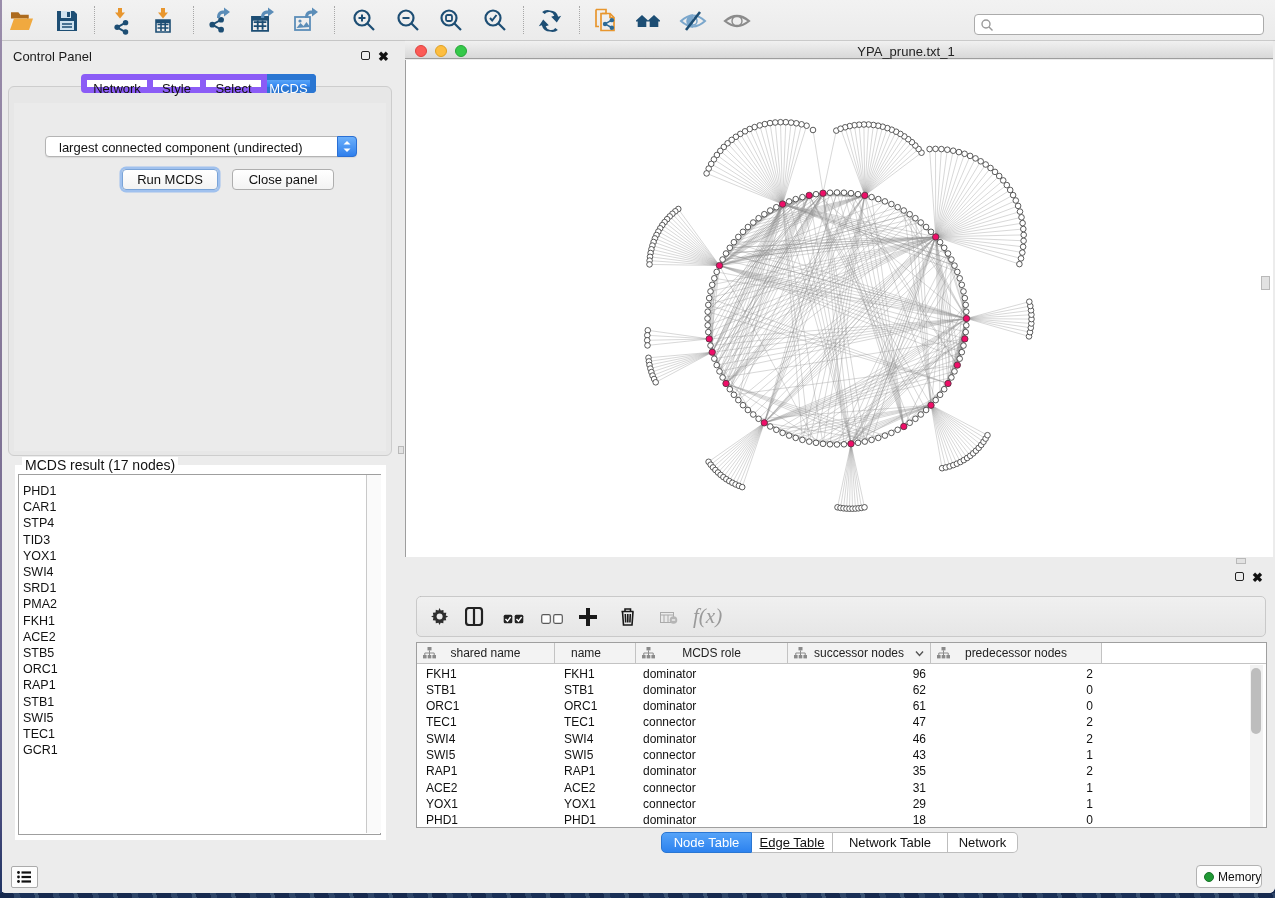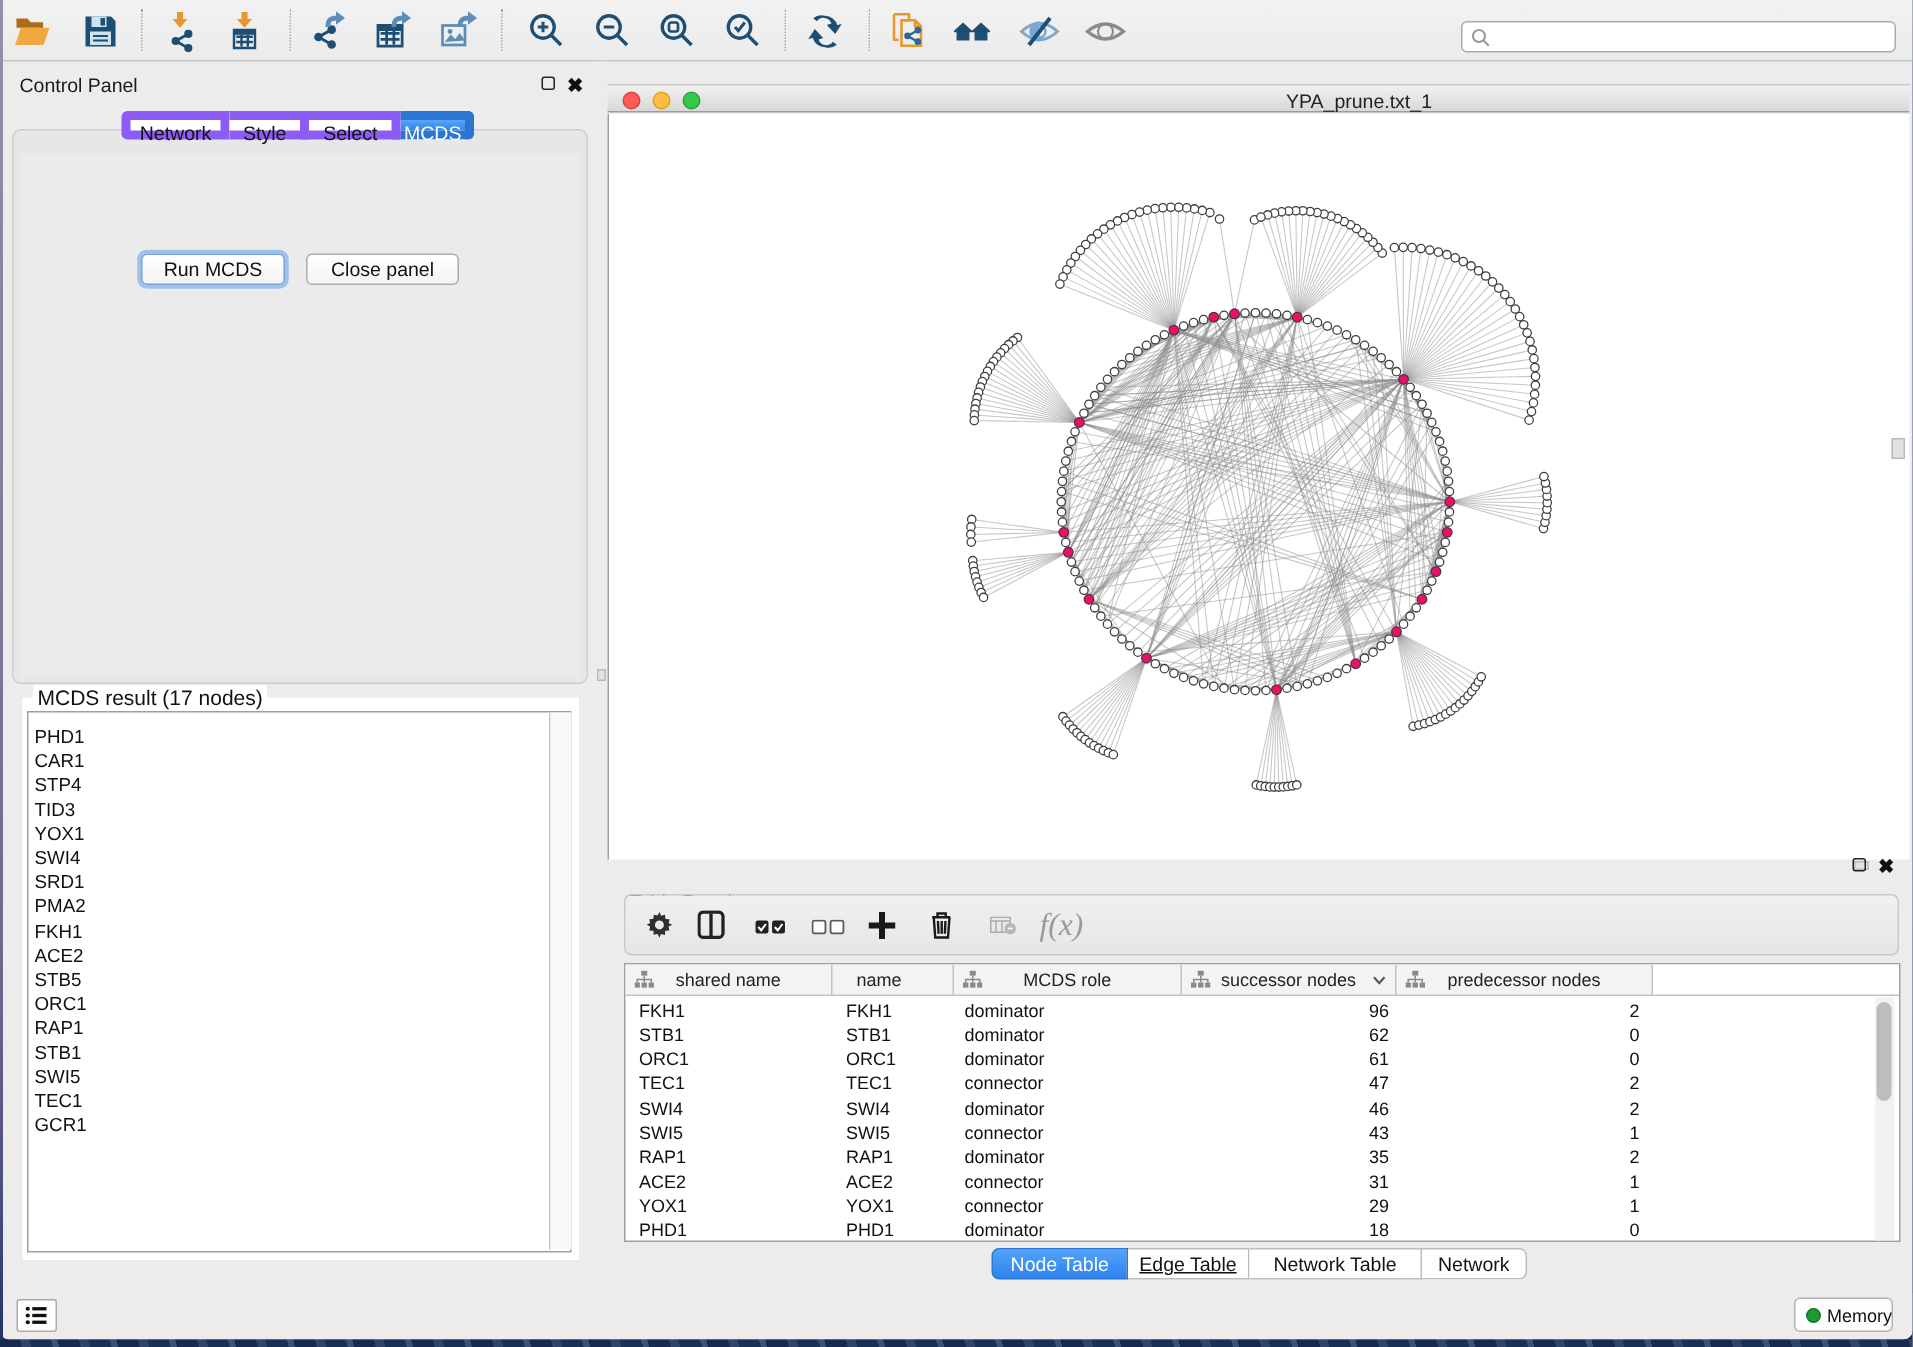--- a/index.html
+++ b/index.html
@@ -32,36 +32,36 @@
   background:#e7e7e7; border:1px solid #cdcdcd; border-radius:6px; }
 #cp-pane-inner { position:absolute; left:5px; top:16px; width:372px; height:348px;
   background:#ebebeb; }
 #optlabel { position:absolute; left:0; top:72px; width:398px; text-align:center; font-size:13px; color:#111; }
 #dropdown { position:absolute; left:45px; top:95px; width:312px; height:21px; background:#fff;
   border:1px solid #b4b4b4; border-radius:4px; box-shadow:0 1px 1px rgba(0,0,0,0.08); }
 #dropdown .txt { position:absolute; left:13px; top:3px; font-size:13px; color:#111; }
 #dd-btn { position:absolute; right:-1px; top:-1px; width:20px; height:21px; border-radius:0 4px 4px 0;
   background:linear-gradient(#6cb0fb,#2f7fec); border:1px solid #2a6fd4; }
 .btn { position:absolute; height:21px; background:linear-gradient(#ffffff,#f3f3f3); border:1px solid #aeaeae;
-  border-radius:4px; font-size:13px; color:#111; text-align:center; line-height:19px; }
+  border-radius:4px; font-size:13px; color:#111; text-align:center; line-height:19px;margin-left:28px; }
 #run-btn { left:94px; top:128px; width:96px; box-shadow:0 0 0 2.5px rgba(110,165,240,0.6); border-color:#7aa4d8; }
 #close-btn { left:204px; top:128px; width:102px; }
 #resultbox { position:absolute; left:15px; top:424px; width:371px; height:375px; background:#fff; }
 #fieldset { position:absolute; left:3px; top:9px; width:363px; height:361px; border:1px solid #9f9f9f; }
 #fs-legend { position:absolute; left:7px; top:-8px; background:#fff; padding:0 3px; font-size:14px; color:#111;text-align:right; }
 #mlist { position:absolute; left:8px; top:18px; font-size:12.5px; color:#111; line-height:16.2px; }
 #mscroll { position:absolute; right:5px; top:10px; width:15px; height:358px; background:#fafafa; border-left:1px solid #c9c9c9; }
 
 
 #vsplit { position:absolute; left:398px; top:41px; width:7px; height:821px; background:#ececec; }
 #vsplit-h { position:absolute; left:0px; top:405px; width:6px; height:8px; background:#e2e2e2; border:1px solid #b9b9b9; }
 #hsplit-h { position:absolute; left:831px; top:518px; width:10px; height:6px; background:#e2e2e2; border:1px solid #b9b9b9; }
 
 
-#netview { position:absolute; left:405px; top:56px; width:868px; height:517px; }
+#netview { position:absolute; left:405px; top:40px; width:868px; height:517px; }
 #net-titlebar { position:absolute; left:0; top:0; width:100%; height:19px;
   background:linear-gradient(#f1f1f1,#d8d8d8); border-top:1px solid #cacaca; border-bottom:1px solid #9d9d9d; }
 .tl { position:absolute; top:3.5px; width:12px; height:12px; border-radius:50%; }
 #net-title { position:absolute; top:3px; left:67px; width:100%; text-align:center; font-size:13px; color:#222; }
 #canvas { position:absolute; left:0; top:20px; width:868px; height:497px; background:#fff;
   border-left:1px solid #9e9e9e; }
 
 
 #tp { position:absolute; left:405px; top:565px; width:868px; height:297px; }
 #tp-title { position:absolute; left:15px; top:4px; font-size:13px; color:#1a1a1a;margin-top:24px; }
@@ -259,20 +259,27 @@
     <div class="wicon-sq" style="left:361px; top:10px"></div>
     <div class="wicon-x" style="left:378px; top:10px">✖</div>
     <div id="cp-pane">
         <div id="cp-pane-inner"></div>
       </div>
     <div id="cp-tabs">
       <div class="tab" style="left:0; width:72px; border-radius:4px 0 0 4px;">Network</div>
       <div class="tab" style="left:72px; width:53px; border-left:none;">Style</div>
       <div class="tab" style="left:125px; width:61px; border-left:none;">Select</div>
       <div class="tab sel" style="left:186px; width:49px; border-left:none; border-radius:0 4px 4px 0;">MCDS</div>
+    </div>
+    <div id="dropdown">
+        <span class="txt">largest connected component (undirected)</span>
+      <div id="dd-btn"><svg width="18" height="19" viewBox="0 0 18 19">
+            <path d="M5.5 7.5 L9 4 L12.5 7.5 Z" fill="#fff"></path>
+            <path d="M5.5 11.5 L9 15 L12.5 11.5 Z" fill="#fff"></path>
+          </svg></div>
     </div>
     <div class="btn" id="run-btn">Run MCDS</div>
     <div class="btn" id="close-btn">Close panel</div>
     <div id="resultbox">
       <div id="fieldset"></div>
       <div id="fs-legend">MCDS result (17 nodes)</div>
       <div id="mlist">PHD1<br>CAR1<br>STP4<br>TID3<br>YOX1<br>SWI4<br>SRD1<br>PMA2<br>FKH1<br>ACE2<br>STB5<br>ORC1<br>RAP1<br>STB1<br>SWI5<br>TEC1<br>GCR1</div>
       <div id="mscroll"></div>
     </div>
   </div>

